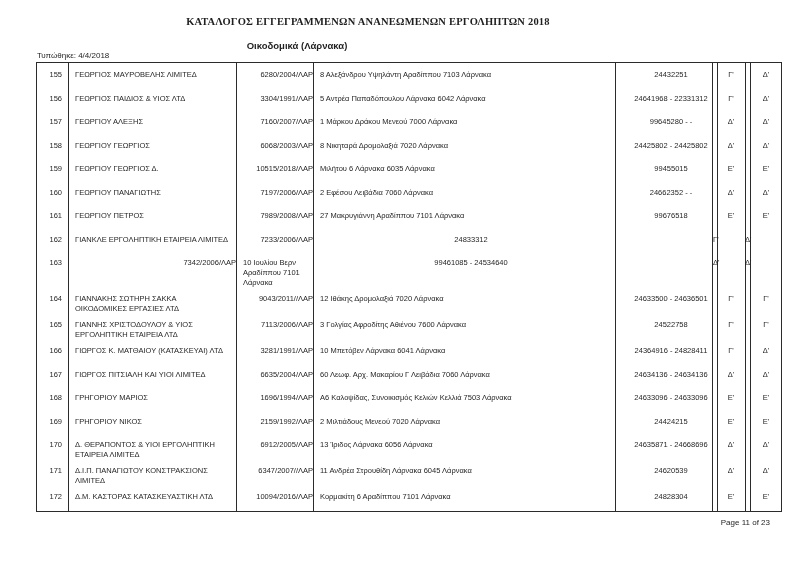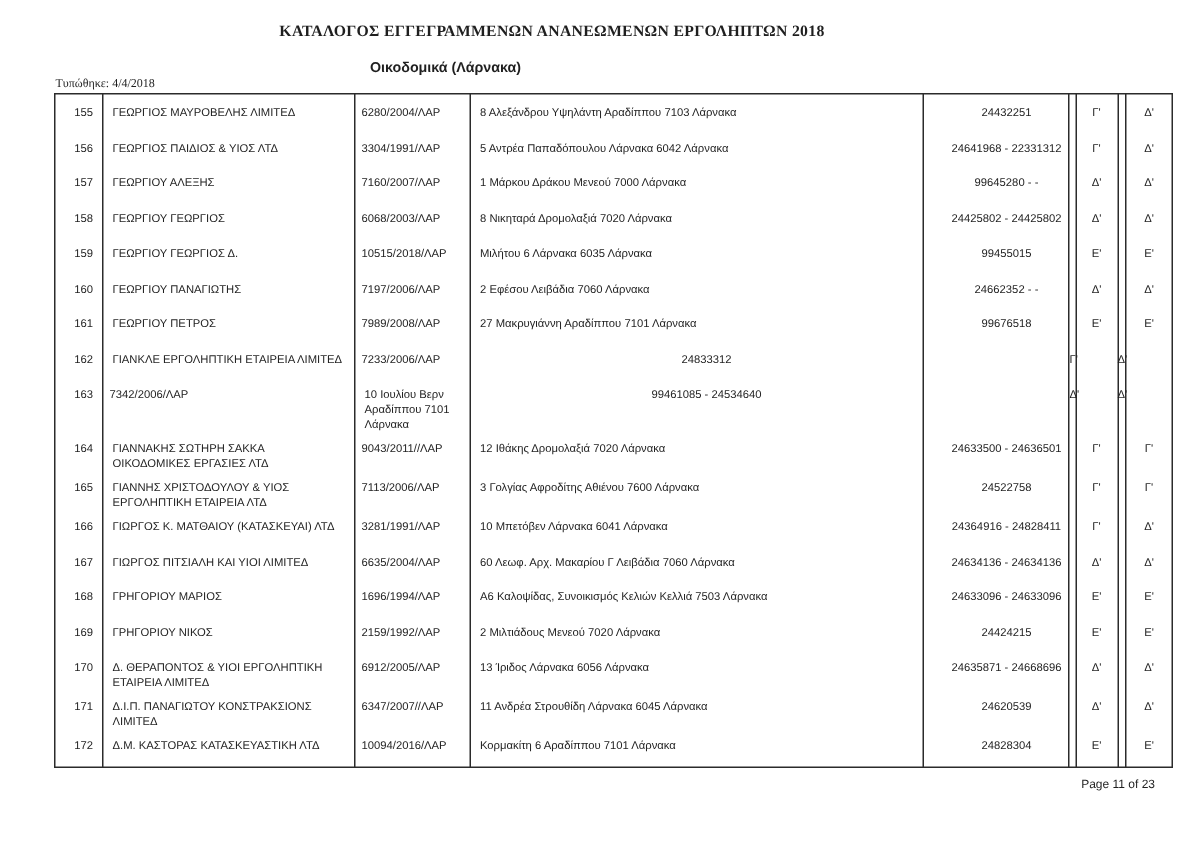--- a/index.html
+++ b/index.html
@@ -15,42 +15,42 @@
     font-family:"Liberation Serif", serif;
     font-weight:bold;font-size:10.5px;letter-spacing:.2px;
   }
   .doc-subtitle{
     position:absolute;top:40px;left:0;width:594px;
     text-align:center;
     font-weight:bold;font-size:9.5px;
   }
   .printed-label{
     position:absolute;top:51px;left:37px;
-    font-family:Liberation Serif, serif;
+    font-family:Liberation Sans, sans-serif;
     font-size:8px;
   }
   .table-wrap{
     position:absolute;left:36px;top:62px;width:746px;height:450px;
   }
   .vline{position:absolute;top:0;bottom:0;width:1px;background:#2b2b2b;}
   .hline{position:absolute;left:0;width:746px;height:1px;background:#2b2b2b;}
   .hline.top{top:0;}
   .hline.bottom{bottom:0;}
   .rows{position:absolute;left:0;top:1px;width:606px;padding-top:5px;box-sizing:border-box;}
   .row{
     display:grid;
     grid-template-columns:32px 168px 77px 302px 98px 4px 28px 5px 32px;
     min-height:23.5px;
     align-items:start;
     font-size:7.5px;line-height:10px;
   }
   .cell{padding-top:2px;padding-bottom:4px;box-sizing:border-box;}
   .cell.no{text-align:right;padding-right:6px;}
   .cell.name{padding-left:7px;padding-right:6px;}
-  .cell.reg{padding-left:5px;white-space:nowrap;}
+  .cell.reg{padding-left:5px;white-space:nowrap;text-align:right;}
   .cell.addr{padding-left:7px;padding-right:4px;}
   .cell.phone{padding-left:14px;white-space:nowrap;text-align:center;}
   .cell.cls{text-align:center;}
   .page-footer{
     position:absolute;top:518px;left:0;width:770px;
     text-align:right;font-size:8px;
   }
 </style>
 </head>
 <body>

